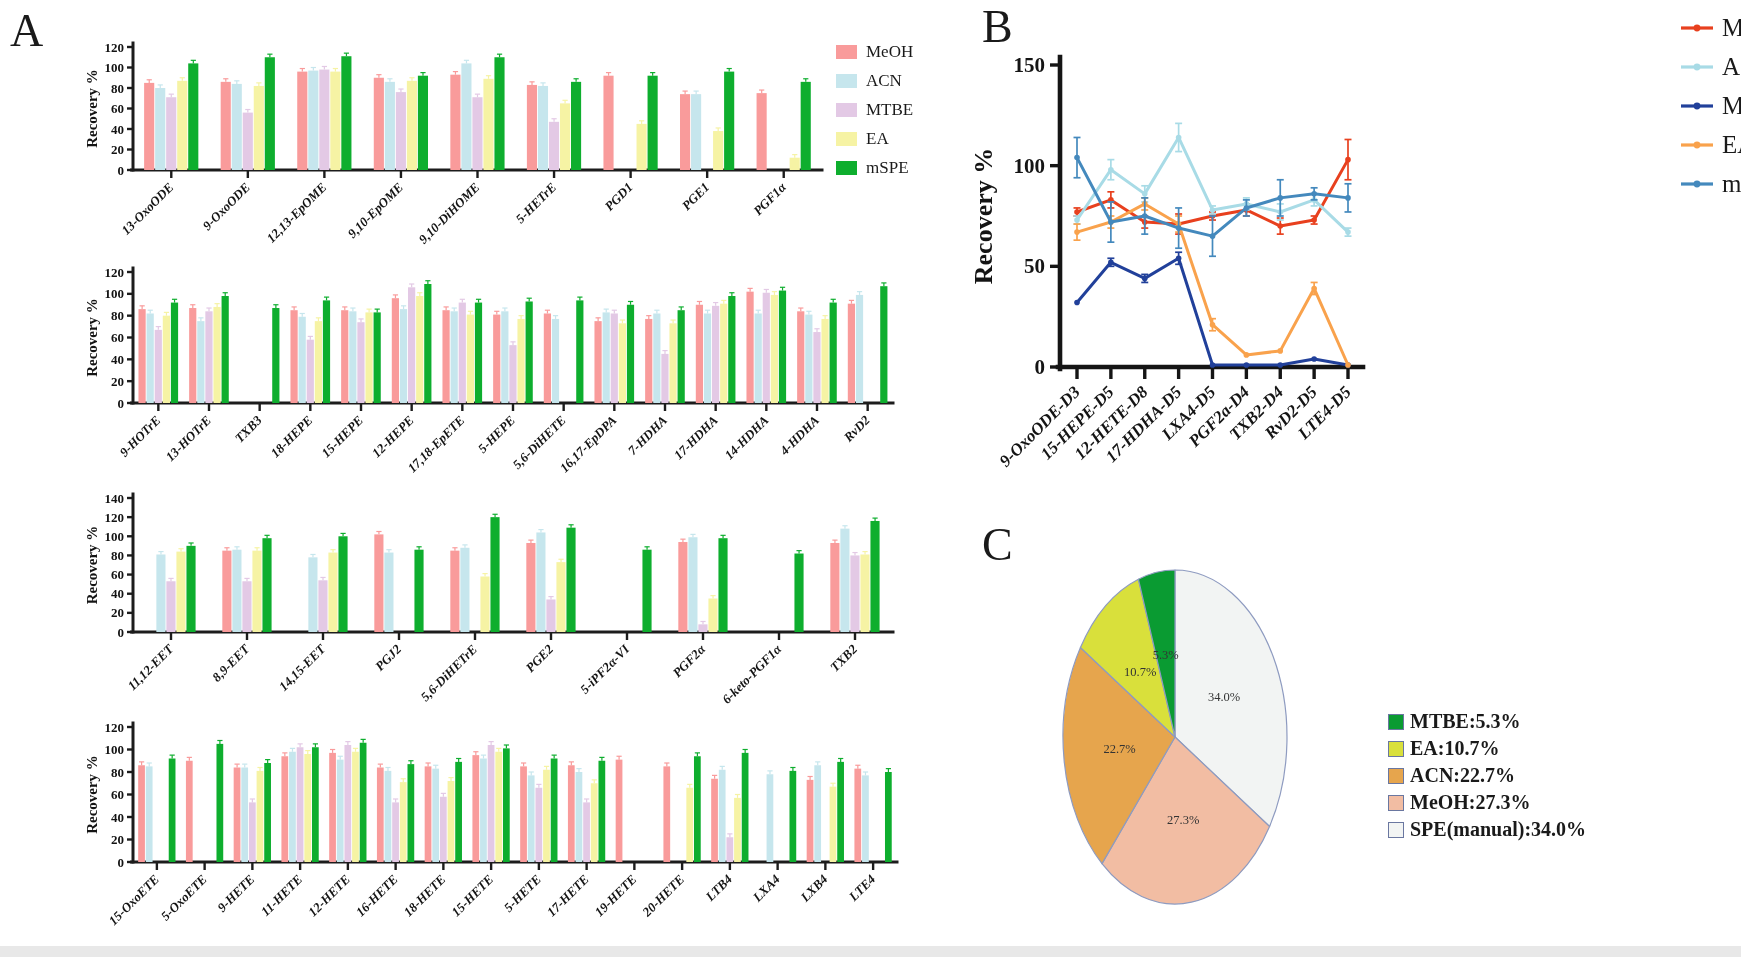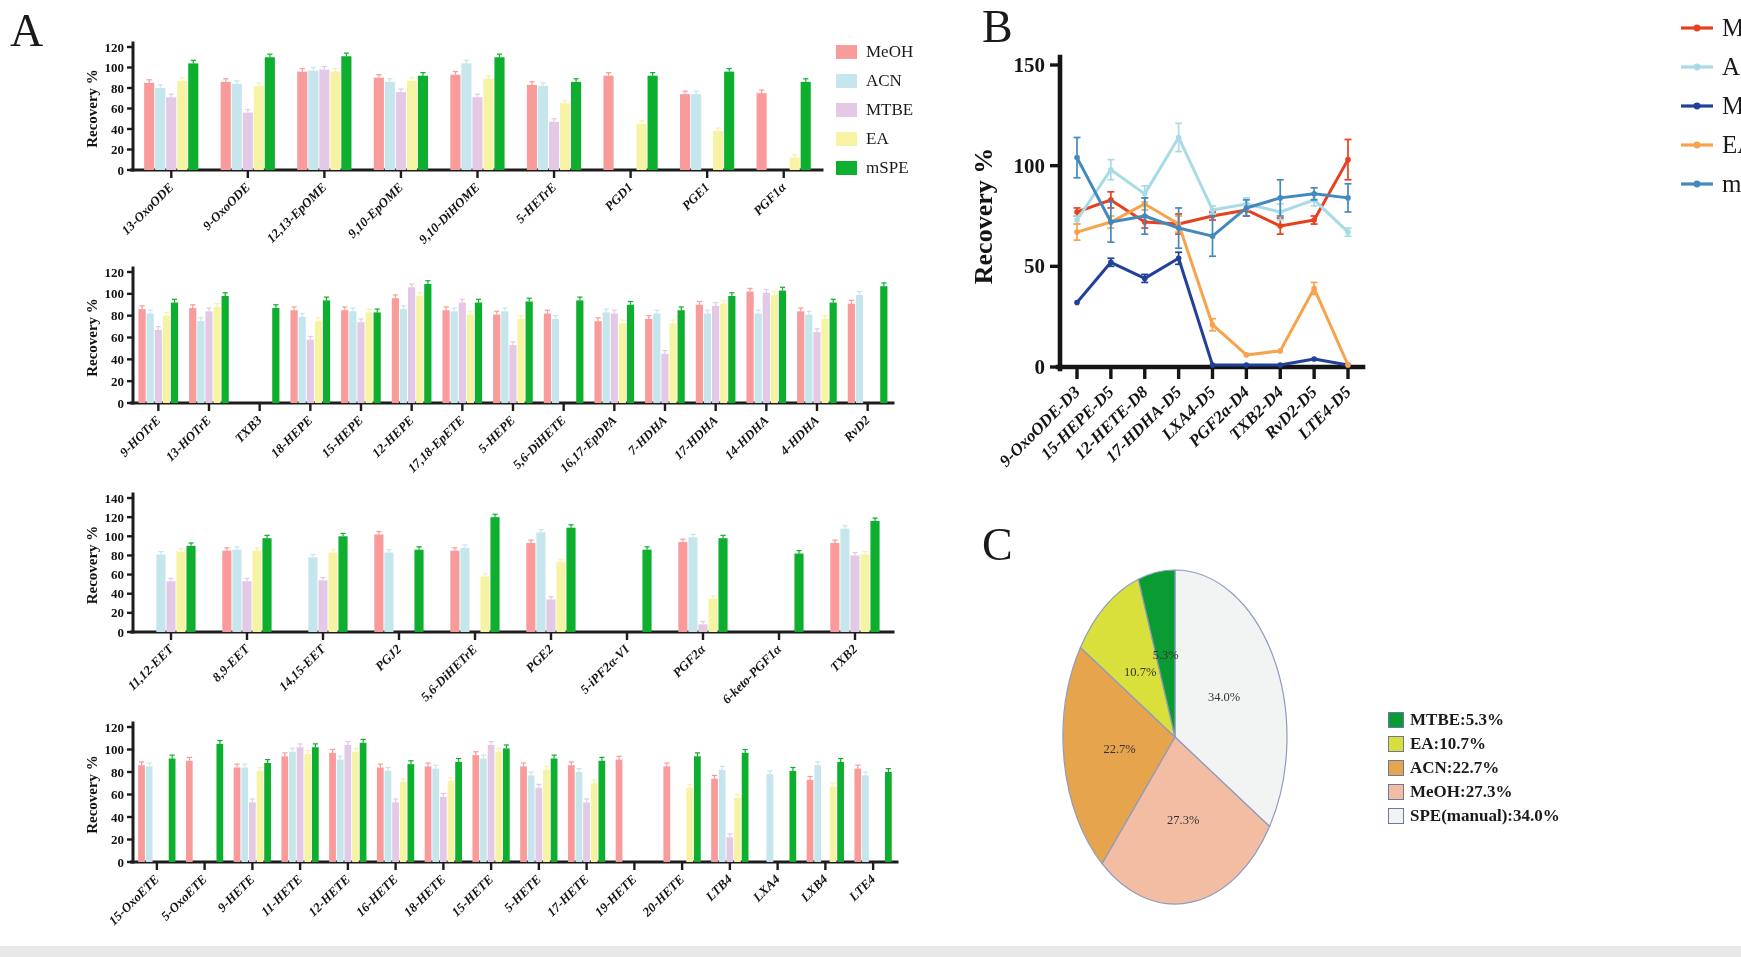--- a/index.html
+++ b/index.html
@@ -26,21 +26,21 @@
   #legend-a .li{display:flex;align-items:center;margin-bottom:9px;}
   #legend-a .sw{width:21px;height:14px;margin-right:9px;}
   #legend-a .lt{font-size:17px;color:#1a1a1a;}
   #legend-b{left:1680px;top:8px;}
   #legend-b .li{display:flex;align-items:center;height:39px;}
   #legend-b .ic{margin-right:8px;}
   #legend-b .lt{font-size:25px;color:#1a1a1a;}
   #legend-c{left:1388px;top:710px;}
   #legend-c .li{display:flex;align-items:center;margin-bottom:4px;}
   #legend-c .sw{width:14px;height:14px;border:1px solid #6a77a0;margin-right:6px;}
-  #legend-c .lt{font-weight:bold;font-size:17px;color:#1a1a1a;}
+  #legend-c .lt{font-weight:bold;font-size:20px;color:#1a1a1a;}
   .bottom-strip{position:absolute;left:0;top:946px;width:1741px;height:11px;background:#e8e8e8;}
 </style>
 </head>
 <body>
 
 <div id="figure">
   <div class="panel-letter pl-a">A</div>
   <div class="panel-letter pl-b">B</div>
   <div class="panel-letter pl-c">C</div>
 

